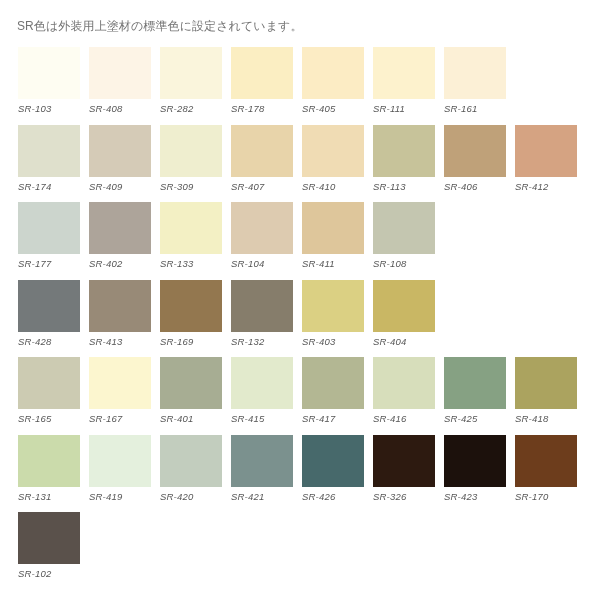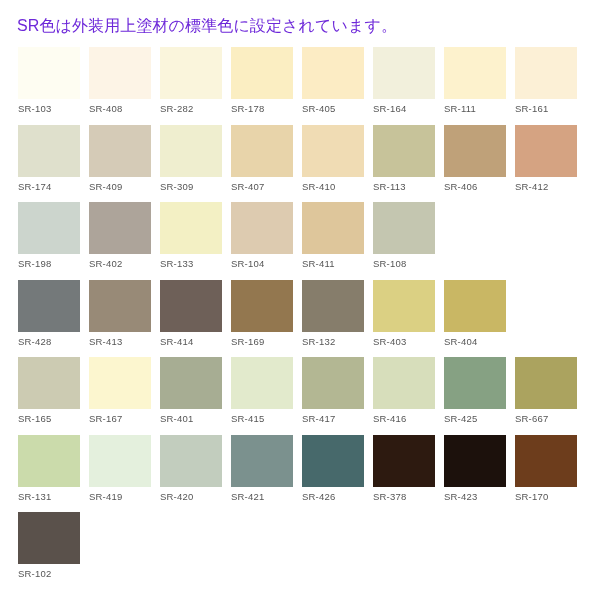--- a/index.html
+++ b/index.html
@@ -17,42 +17,43 @@
     position: relative;
     width: 600px;
     height: 600px;
     box-sizing: border-box;
     background: #ffffff;
   }
   .intro-note {
     position: absolute;
     left: 17px;
     top: 17px;
-    font-size: 16px;
+    font-size: 12px;
     line-height: 18px;
-    color: #6d28d9;
+    color: #737373;
     letter-spacing: 0.1px;
     white-space: nowrap;
   }
   .swatch-grid {
     position: absolute;
     left: 18px;
     top: 47px;
     width: 566px;
   }
   .swatch-row {
     display: flex;
     flex-direction: row;
     height: 77.5px;
   }
   .swatch-cell {
     width: 62px;
     margin-right: 9px;
     display: flex;
     flex-direction: column;
+    font-style: italic;
   }
   .swatch-chip {
     width: 62px;
     height: 52px;
     display: block;
   }
   .swatch-label {
     margin-top: 4px;
     font-size: 9.5px;
     line-height: 12px;
@@ -84,24 +85,20 @@
         </div>
         <div class="swatch-cell">
           <div class="swatch-chip" style="background-color: rgb(251, 238, 194);"></div>
           <div class="swatch-label">SR-178</div>
         </div>
         <div class="swatch-cell">
           <div class="swatch-chip" style="background-color: rgb(252, 236, 196);"></div>
           <div class="swatch-label">SR-405</div>
         </div>
         <div class="swatch-cell">
-          <div class="swatch-chip" style="background-color: rgb(242, 240, 220);"></div>
-          <div class="swatch-label">SR-164</div>
-        </div>
-        <div class="swatch-cell">
           <div class="swatch-chip" style="background-color: rgb(253, 242, 205);"></div>
           <div class="swatch-label">SR-111</div>
         </div>
         <div class="swatch-cell">
           <div class="swatch-chip" style="background-color: rgb(252, 240, 214);"></div>
           <div class="swatch-label">SR-161</div>
         </div>
       </div>
       <div class="swatch-row">
         <div class="swatch-cell">
@@ -133,21 +130,21 @@
           <div class="swatch-label">SR-406</div>
         </div>
         <div class="swatch-cell">
           <div class="swatch-chip" style="background-color: rgb(213, 163, 130);"></div>
           <div class="swatch-label">SR-412</div>
         </div>
       </div>
       <div class="swatch-row">
         <div class="swatch-cell">
           <div class="swatch-chip" style="background-color: rgb(204, 213, 205);"></div>
-          <div class="swatch-label">SR-198</div>
+          <div class="swatch-label">SR-177</div>
         </div>
         <div class="swatch-cell">
           <div class="swatch-chip" style="background-color: rgb(173, 164, 154);"></div>
           <div class="swatch-label">SR-402</div>
         </div>
         <div class="swatch-cell">
           <div class="swatch-chip" style="background-color: rgb(243, 240, 196);"></div>
           <div class="swatch-label">SR-133</div>
         </div>
         <div class="swatch-cell">
@@ -166,24 +163,20 @@
       <div class="swatch-row">
         <div class="swatch-cell">
           <div class="swatch-chip" style="background-color: rgb(116, 121, 122);"></div>
           <div class="swatch-label">SR-428</div>
         </div>
         <div class="swatch-cell">
           <div class="swatch-chip" style="background-color: rgb(152, 138, 119);"></div>
           <div class="swatch-label">SR-413</div>
         </div>
         <div class="swatch-cell">
-          <div class="swatch-chip" style="background-color: rgb(110, 96, 88);"></div>
-          <div class="swatch-label">SR-414</div>
-        </div>
-        <div class="swatch-cell">
           <div class="swatch-chip" style="background-color: rgb(147, 119, 79);"></div>
           <div class="swatch-label">SR-169</div>
         </div>
         <div class="swatch-cell">
           <div class="swatch-chip" style="background-color: rgb(134, 125, 107);"></div>
           <div class="swatch-label">SR-132</div>
         </div>
         <div class="swatch-cell">
           <div class="swatch-chip" style="background-color: rgb(219, 208, 131);"></div>
           <div class="swatch-label">SR-403</div>
@@ -217,21 +210,21 @@
         <div class="swatch-cell">
           <div class="swatch-chip" style="background-color: rgb(215, 222, 187);"></div>
           <div class="swatch-label">SR-416</div>
         </div>
         <div class="swatch-cell">
           <div class="swatch-chip" style="background-color: rgb(134, 161, 131);"></div>
           <div class="swatch-label">SR-425</div>
         </div>
         <div class="swatch-cell">
           <div class="swatch-chip" style="background-color: rgb(171, 163, 95);"></div>
-          <div class="swatch-label">SR-667</div>
+          <div class="swatch-label">SR-418</div>
         </div>
       </div>
       <div class="swatch-row">
         <div class="swatch-cell">
           <div class="swatch-chip" style="background-color: rgb(203, 219, 171);"></div>
           <div class="swatch-label">SR-131</div>
         </div>
         <div class="swatch-cell">
           <div class="swatch-chip" style="background-color: rgb(228, 240, 221);"></div>
           <div class="swatch-label">SR-419</div>
@@ -243,21 +236,21 @@
         <div class="swatch-cell">
           <div class="swatch-chip" style="background-color: rgb(123, 145, 142);"></div>
           <div class="swatch-label">SR-421</div>
         </div>
         <div class="swatch-cell">
           <div class="swatch-chip" style="background-color: rgb(71, 105, 107);"></div>
           <div class="swatch-label">SR-426</div>
         </div>
         <div class="swatch-cell">
           <div class="swatch-chip" style="background-color: rgb(45, 26, 16);"></div>
-          <div class="swatch-label">SR-378</div>
+          <div class="swatch-label">SR-326</div>
         </div>
         <div class="swatch-cell">
           <div class="swatch-chip" style="background-color: rgb(28, 17, 12);"></div>
           <div class="swatch-label">SR-423</div>
         </div>
         <div class="swatch-cell">
           <div class="swatch-chip" style="background-color: rgb(109, 61, 28);"></div>
           <div class="swatch-label">SR-170</div>
         </div>
       </div>

